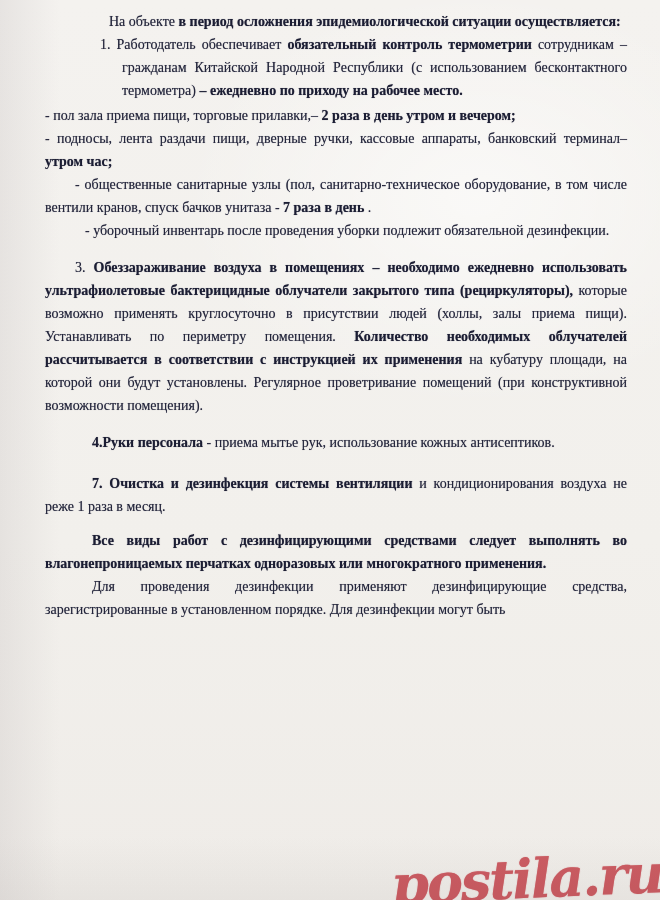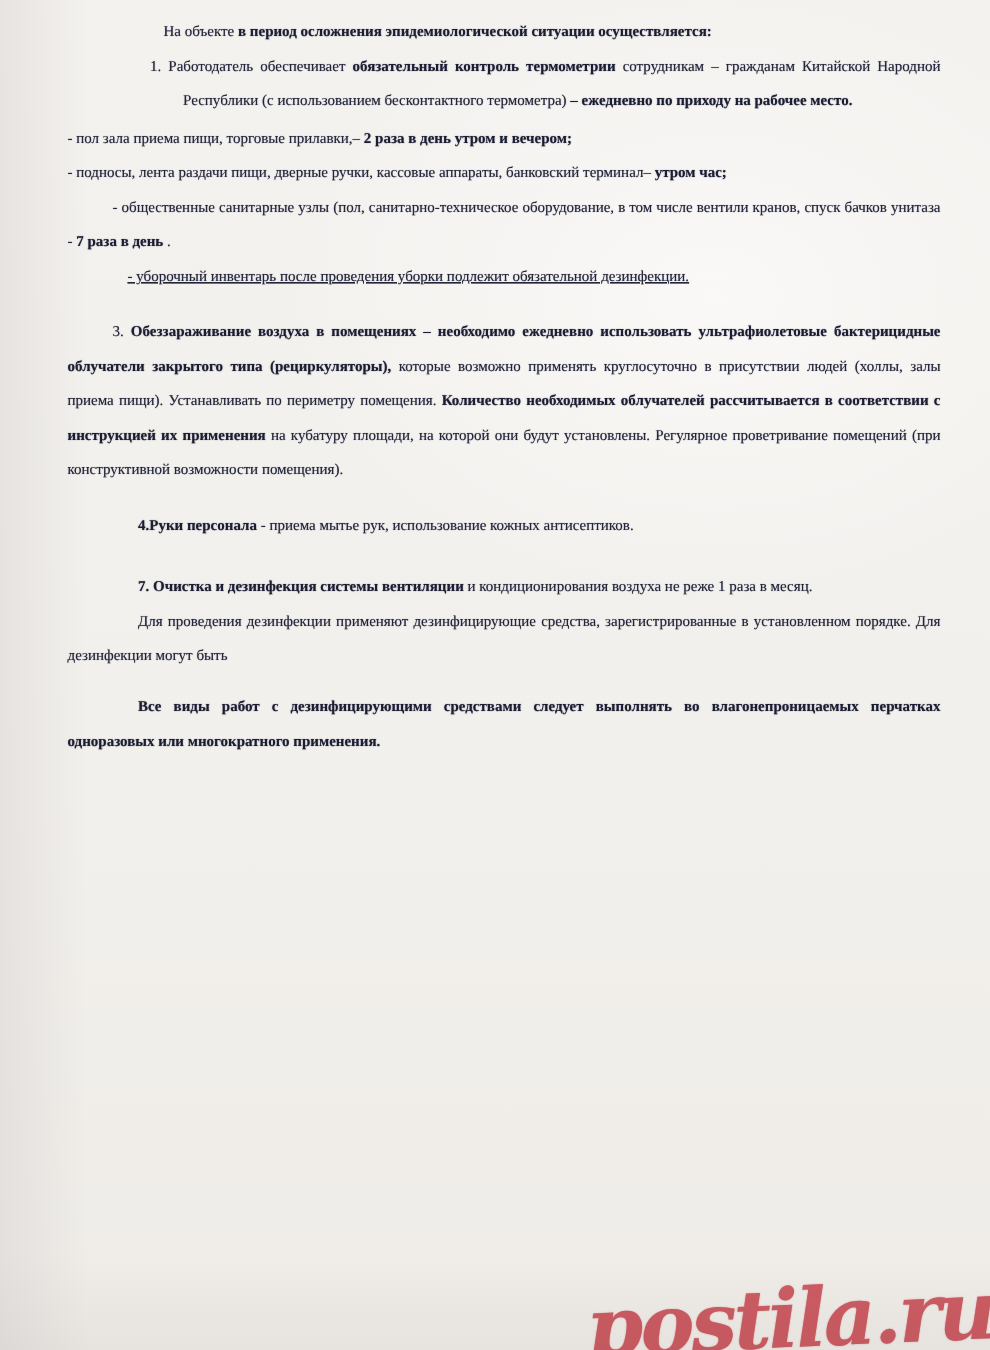--- a/index.html
+++ b/index.html
@@ -12,33 +12,33 @@
     position:relative;width:660px;height:900px;overflow:hidden;
     background:
       radial-gradient(ellipse 420px 300px at 72% 22%, rgba(255,255,255,0.55), rgba(255,255,255,0) 70%),
       linear-gradient(90deg, rgba(196,190,190,0.28) 0%, rgba(196,190,190,0) 9%),
       linear-gradient(0deg, rgba(200,196,192,0.22) 0%, rgba(200,196,192,0) 7%),
       linear-gradient(180deg,#f4f2ef 0%,#f2f0ec 60%,#efece8 100%);
   }
   .doc{
     position:absolute;top:10px;left:45px;right:33px;
     color:#24263c;
-    font-size:10px;line-height:23px;
+    font-size:14px;line-height:23px;
     text-align:justify;
     text-shadow:0 0 0.7px rgba(36,38,60,0.55);
   }
   .para{margin:0;}
   .run{}
   .run.bold{font-weight:bold;color:#1b1d33;text-shadow:0 0 0.8px rgba(27,29,51,0.6);}
   
   .v-body-indent{text-indent:64px;}
   .v-list-number{margin-left:55px;padding-left:22px;text-indent:-22px;}
   .v-flush{text-indent:0;}
   .v-indent-sm{text-indent:30px;}
-  .v-indent-md{text-indent:40px;text-decoration:underline;}
+  .v-indent-md{text-indent:40px;}
   .v-indent-tab{text-indent:47px;}
   
   .g-none{margin-top:0;}
   .g-xs{margin-top:4px;}
   .g-sm{margin-top:11px;}
   .g-md{margin-top:14px;}
   .g-lg{margin-top:18px;}
   .g-line{margin-top:2px;}
   .watermark{
     position:absolute;
@@ -63,17 +63,17 @@
   <div class="doc" id="doc" style="color: rgb(36, 38, 60);">
       <p class="para v-body-indent g-none"><span class="run">На объекте </span><span class="run bold">в период осложнения эпидемиологической ситуации осуществляется:</span></p>
       <p class="para v-list-number g-none"><span class="run">1.  Работодатель обеспечивает </span><span class="run bold">обязательный контроль термометрии </span><span class="run">сотрудникам – гражданам Китайской Народной Республики (с использованием бесконтактного термометра) </span><span class="run bold">– ежедневно по приходу на рабочее место.</span></p>
       <p class="para v-flush g-line"><span class="run">- пол зала приема пищи, торговые прилавки,– </span><span class="run bold">2 раза в день утром и вечером;</span></p>
       <p class="para v-flush g-none"><span class="run">-  подносы,  лента раздачи пищи, дверные ручки, кассовые аппараты, банковский терминал– </span><span class="run bold">утром час;</span></p>
       <p class="para v-indent-sm g-none"><span class="run">-  общественные  санитарные  узлы  (пол,  санитарно-техническое оборудование, в том числе вентили кранов, спуск бачков унитаза - </span><span class="run bold">7 раза в день</span><span class="run"> .</span></p>
       <p class="para v-indent-md g-none"><span class="run">- уборочный инвентарь после проведения уборки подлежит обязательной дезинфекции.</span></p>
       <p class="para v-indent-sm g-md"><span class="run">3.  </span><span class="run bold">Обеззараживание воздуха в помещениях – необходимо ежедневно использовать ультрафиолетовые бактерицидные облучатели закрытого типа (рециркуляторы), </span><span class="run">которые возможно применять круглосуточно в присутствии людей (холлы, залы приема пищи). Устанавливать по периметру помещения. </span><span class="run bold">Количество необходимых облучателей рассчитывается в соответствии с инструкцией их применения </span><span class="run">на кубатуру площади, на которой они будут установлены. Регулярное проветривание помещений (при конструктивной возможности помещения).</span></p>
       <p class="para v-indent-tab g-md"><span class="run bold">4.Руки персонала</span><span class="run"> -  приема мытье рук, использование кожных антисептиков.</span></p>
       <p class="para v-indent-tab g-lg"><span class="run bold">7. Очистка и дезинфекция системы вентиляции</span><span class="run"> и кондиционирования воздуха не реже 1 раза в месяц.</span></p>
+      <p class="para v-indent-tab g-sm"><span class="run bold">Все виды работ с дезинфицирующими средствами следует выполнять во влагонепроницаемых перчатках одноразовых или многократного применения.</span></p>
       <p class="para v-indent-tab g-none"><span class="run">Для проведения дезинфекции применяют дезинфицирующие средства, зарегистрированные в установленном порядке. Для дезинфекции могут быть</span></p>
-      <p class="para v-indent-tab g-sm"><span class="run bold">Все виды работ с дезинфицирующими средствами следует выполнять во влагонепроницаемых перчатках одноразовых или многократного применения.</span></p>
     </div>
   <div class="watermark" id="watermark" style="color: rgb(213, 82, 92);">postila.ru</div>
 </div>
 
 </body></html>

